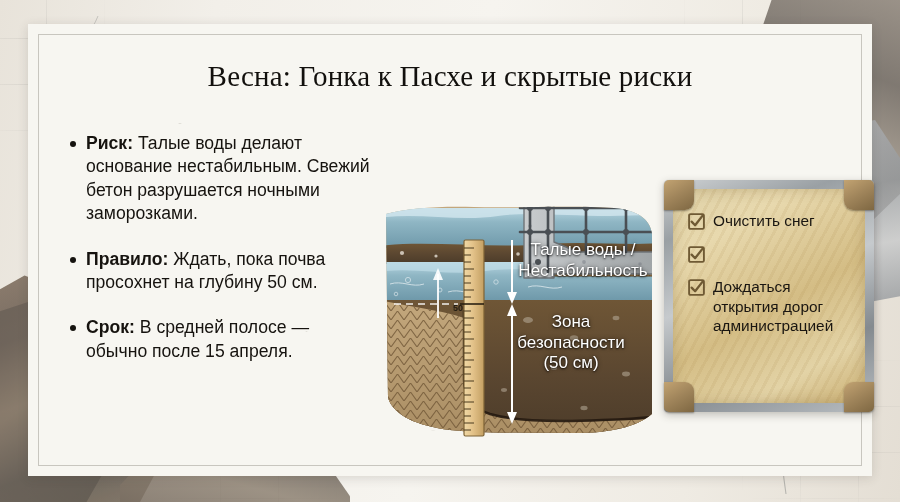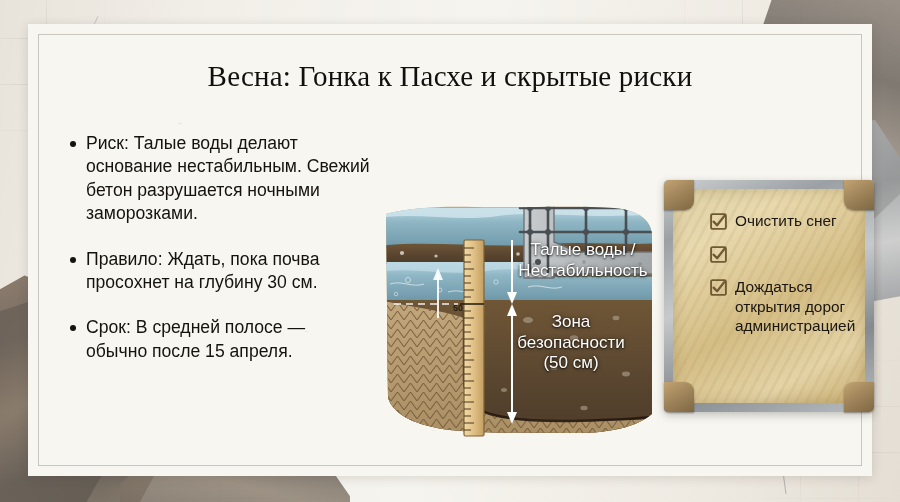--- a/index.html
+++ b/index.html
@@ -166,21 +166,21 @@
     background: #15130f;
     margin-top: 9px;
     margin-right: 10px;
   }
   .bullet-text {
     font-size: 17.6px;
     line-height: 1.33;
     color: #16130f;
   }
   .bullet-text b {
-    font-weight: 400;
+    font-weight: 700;
   }
 
   
   .illus {
     position: absolute;
     left: 350px;
     top: 98px;
     width: 282px;
     height: 320px;
   }
@@ -239,21 +239,21 @@
     background: linear-gradient(150deg, #c2a372 0%, #a0855b 48%, #7e6742 100%);
     box-shadow: 0 1px 2px rgba(40,32,20,.45);
   }
   .sc-tl { left: 0;  top: 0;  border-radius: 5px 0 9px 0; }
   .sc-tr { right: 0; top: 0;  border-radius: 0 5px 0 9px; }
   .sc-bl { left: 0;  bottom: 0; border-radius: 0 9px 0 5px; }
   .sc-br { right: 0; bottom: 0; border-radius: 9px 0 5px 0; }
 
   .check-list {
     position: absolute;
-    left: 37px;
+    left: 15px;
     top: 22px;
     right: 14px;
   }
   .check-item {
     display: flex;
     align-items: flex-start;
     margin-bottom: 14px;
   }
   .check-box {
     flex: 0 0 auto;
@@ -320,21 +320,21 @@
 
     <div class="bullets">
 
       <div class="bullet">
         <span class="bullet-dot"></span>
         <div class="bullet-text"><b>Риск:</b><span> Талые воды делают основание нестабильным. Свежий бетон разрушается ночными заморозками.</span></div>
       </div>
 
       <div class="bullet">
         <span class="bullet-dot"></span>
-        <div class="bullet-text"><b>Правило:</b><span> Ждать, пока почва просохнет на глубину 30 см.</span></div>
+        <div class="bullet-text"><b>Правило:</b><span> Ждать, пока почва просохнет на глубину 50 см.</span></div>
       </div>
 
       <div class="bullet">
         <span class="bullet-dot"></span>
         <div class="bullet-text"><b>Срок:</b><span> В средней полосе — обычно после 15 апреля.</span></div>
       </div>
 
     </div>
 
     <div class="illus">

